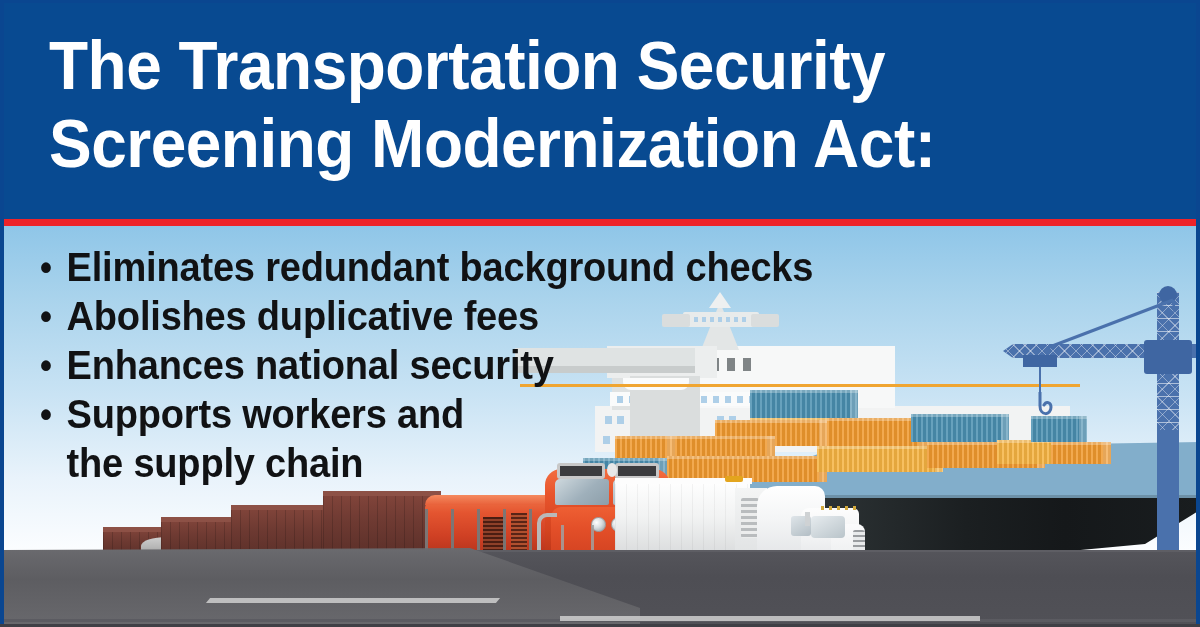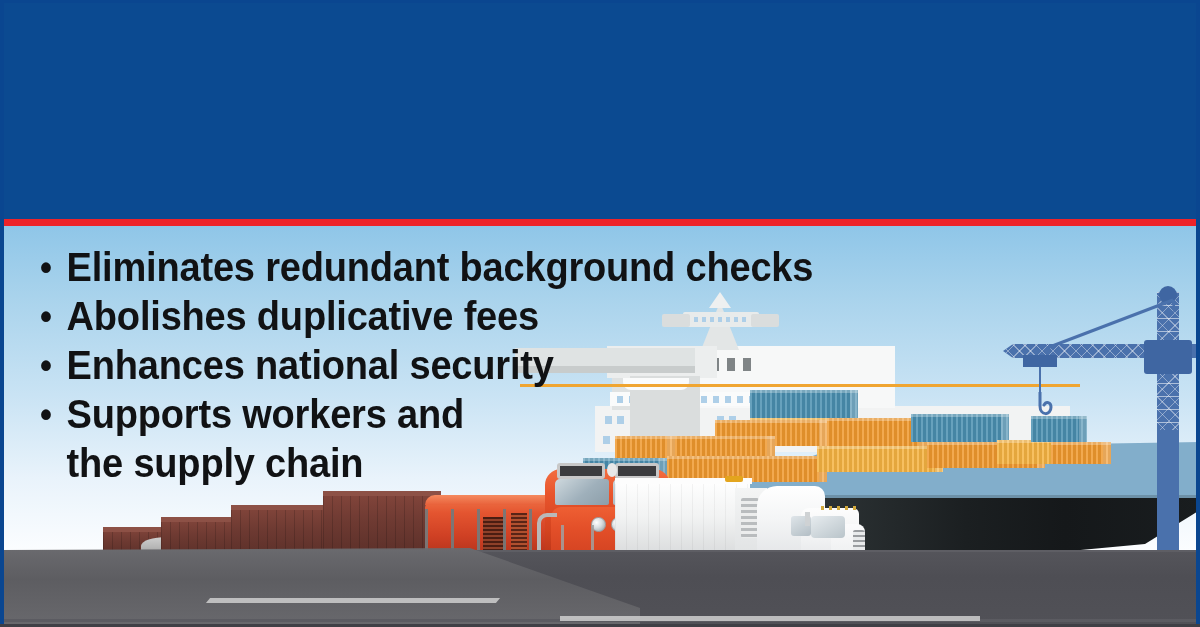--- a/index.html
+++ b/index.html
@@ -755,20 +755,24 @@
     <div class="t-wheel" style="left:22px;top:88px;width:26px;height:26px;"></div>
     <div class="t-wheel-rim" style="left:60px;top:94px;width:22px;height:22px;"></div>
     <div class="t-wheel" style="left:56px;top:90px;width:28px;height:28px;"></div>
     <div class="t-wheel-rim" style="left:104px;top:96px;width:24px;height:24px;"></div>
     <div class="t-wheel" style="left:100px;top:92px;width:30px;height:30px;"></div>
     <div class="t-wheel-rim" style="left:136px;top:96px;width:24px;height:24px;"></div>
     <div class="t-wheel" style="left:132px;top:92px;width:30px;height:30px;"></div>
     <div class="t-wheel" style="left:194px;top:92px;width:34px;height:34px;"></div>
   </div>
 
+  <div class="header">
+    <div class="header-title">The Transportation Security
+Screening Modernization Act:</div>
+  </div>
   <div class="rule-red"></div>
 
   <div class="bullets" id="bullet-list">
       <div class="bullet">
         <span class="bullet-dot">•</span>
         <span class="bullet-text">Eliminates redundant background checks</span>
       </div>
       <div class="bullet">
         <span class="bullet-dot">•</span>
         <span class="bullet-text">Abolishes duplicative fees</span>

